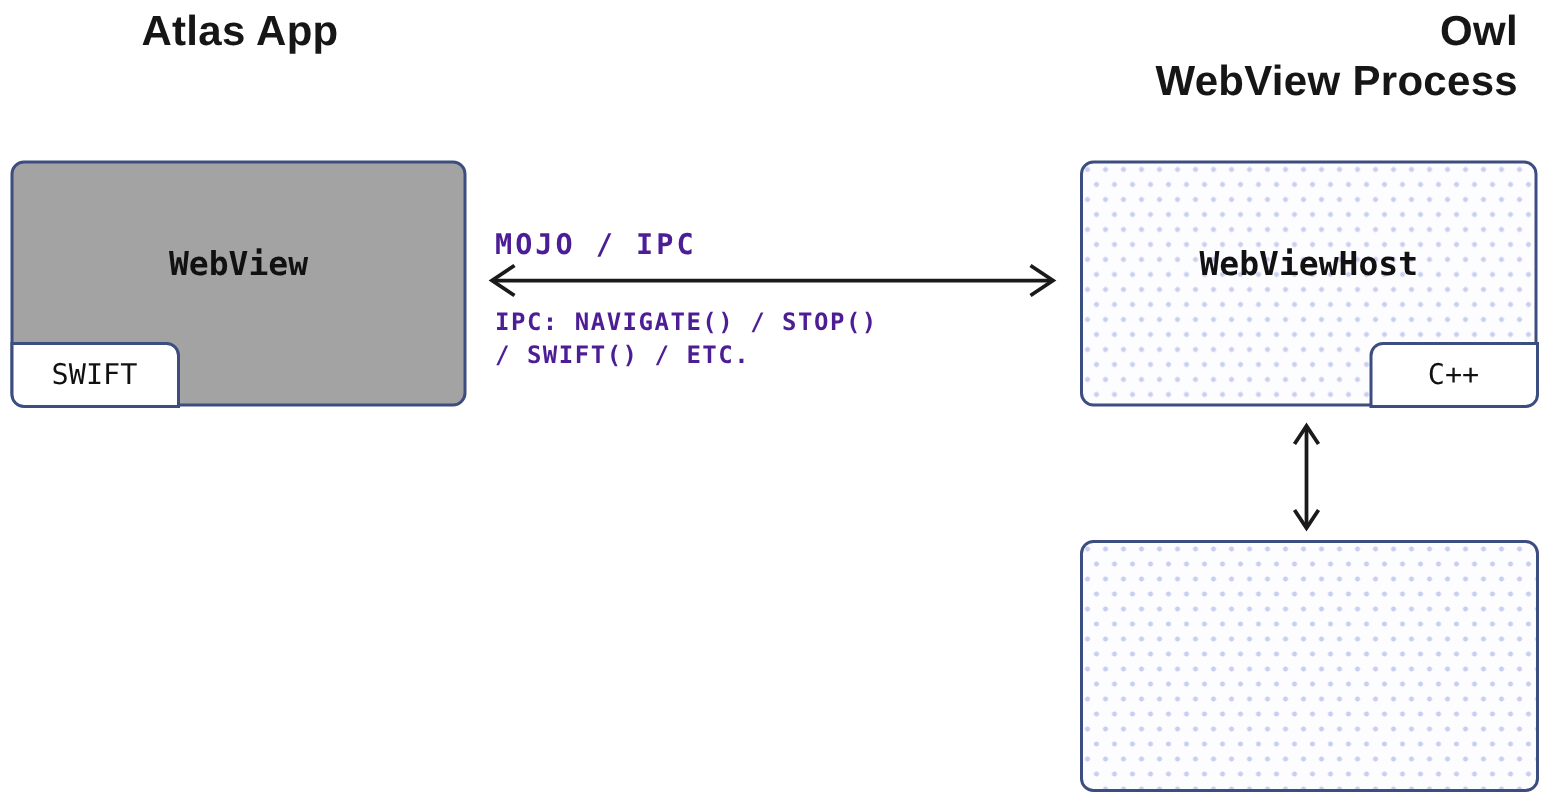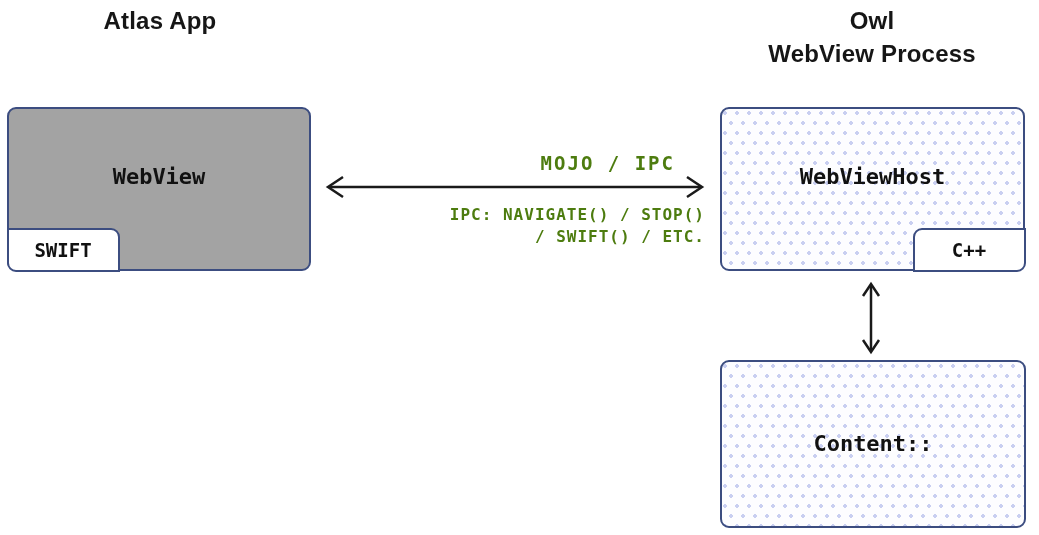--- a/index.html
+++ b/index.html
@@ -1,21 +1,21 @@
 <!DOCTYPE html>
 <html><head>
 <meta charset="utf-8">
 <style>
   html,body{margin:0;padding:0;background:#ffffff;}
   #canvas{
     position:relative;width:1039px;height:535px;background:#ffffff;
     font-family:"Liberation Sans",sans-serif;color:#1a1a1a;overflow:hidden;
   }
   .proc-title{
-    position:absolute;text-align:center;font-weight:bold;font-size:24px;
+    position:absolute;text-align:center;font-weight:bold;font-size:28px;
     line-height:33px;color:#161616;letter-spacing:.2px;
   }
   .box{
     position:absolute;border:2.5px solid #3c4d80;border-radius:9px;
     display:flex;align-items:center;justify-content:center;
     font-family:"DejaVu Sans Mono","Liberation Mono",monospace;
     font-weight:bold;font-size:22px;color:#111111;box-sizing:border-box;
   }
   .box.solid{background:#a3a3a3;}
   .box.dotted{
@@ -23,69 +23,68 @@
     background-image:
       radial-gradient(circle,#c9cff1 1.6px,transparent 1.8px),
       radial-gradient(circle,#c9cff1 1.6px,transparent 1.8px);
     background-size:12px 20px,12px 20px;
     background-position:3px 4px,9px 14px;
   }
   .tag{
     position:absolute;background:#ffffff;border:2.5px solid #3c4d80;
     box-sizing:border-box;display:flex;align-items:center;justify-content:center;
     font-family:"DejaVu Sans Mono","Liberation Mono",monospace;
-    font-weight:bold;font-size:19px;color:#111111;
+    font-weight:normal;font-size:19px;color:#111111;
   }
   .tag.bottom-left{
     left:-2.5px;bottom:-2.5px;width:113px;height:44px;
     border-radius:0 9px 0 9px;
   }
   .tag.bottom-right{
     right:-2.5px;bottom:-2.5px;width:113px;height:44px;
     border-radius:9px 0 9px 0;
   }
   .mono-label{
-    position:absolute;text-align:right;
+    position:absolute;text-align:left;
     font-family:"DejaVu Sans Mono","Liberation Mono",monospace;
-    font-weight:bold;color:#4d7c0f;
+    font-weight:bold;color:#4c1d95;
   }
   .arrow{position:absolute;}
   .two-line{line-height:28px;text-align:center;}
 </style>
 </head>
 <body>
 
 <div id="canvas">
 
   <div class="proc-title" style="left:20px;top:4px;width:280px;">
     <div>Atlas App</div>
   </div>
 
-  <div class="proc-title" style="left:732px;top:4px;width:280px;">
+  <div class="proc-title" style="left:732px;top:4px;width:280px;text-align:right;">
     <div>Owl</div>
     <div>WebView Process</div>
   </div>
 
   <div class="box solid" style="left:7px;top:107px;width:304px;height:164px;padding-bottom:26px;">
     <span>WebView</span>
     <div class="tag bottom-left">
       <span>SWIFT</span>
     </div>
   </div>
 
   <div class="box dotted" style="left:720px;top:107px;width:305px;height:164px;padding-bottom:26px;">
     <span>WebViewHost</span>
     <div class="tag bottom-right">
       <span>C++</span>
     </div>
   </div>
 
   <div class="box dotted" style="left:720px;top:360px;width:306px;height:168px;">
     <div class="two-line">
-      <div>Content::</div>
     </div>
   </div>
 
   <svg class="arrow" style="left:322px;top:172px;" width="386" height="30" viewBox="0 0 386 30">
     <line x1="8" y1="15" x2="378" y2="15" stroke="#1a1a1a" stroke-width="2.5"></line>
     <polyline points="21,5 6,15 21,25" fill="none" stroke="#1a1a1a" stroke-width="2.5" stroke-linejoin="miter"></polyline>
     <polyline points="365,5 380,15 365,25" fill="none" stroke="#1a1a1a" stroke-width="2.5" stroke-linejoin="miter"></polyline>
   </svg>
 
   <div class="mono-label" style="left:330px;top:152px;width:345px;font-size:19px;letter-spacing:2px;">MOJO / IPC</div>

